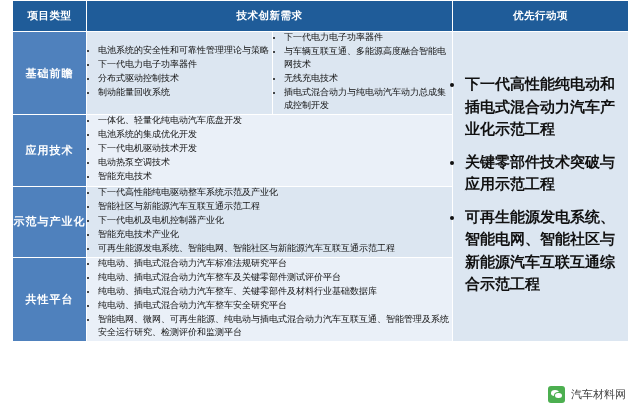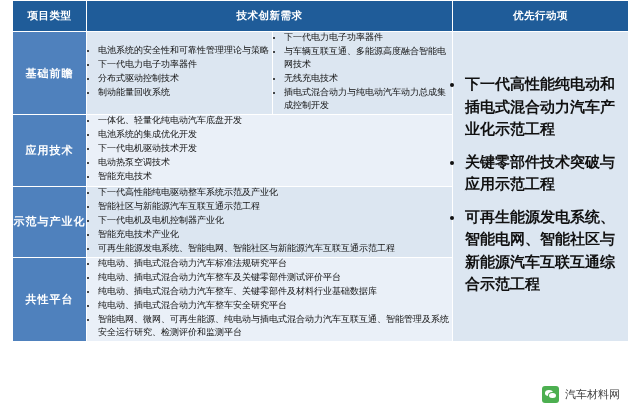--- a/index.html
+++ b/index.html
@@ -108,21 +108,21 @@
   .footer {
     position: absolute;
     left: 0;
     bottom: 0;
     width: 640px;
     height: 34px;
     background: #ffffff;
     display: flex;
     align-items: center;
     justify-content: flex-end;
-    padding-right: 20px;
+    padding-right: 14px;
     box-sizing: border-box;
   }
   .wechat-badge {
     display: flex;
     align-items: center;
     gap: 6px;
   }
   .wechat-icon {
     width: 17px;
     height: 17px;

